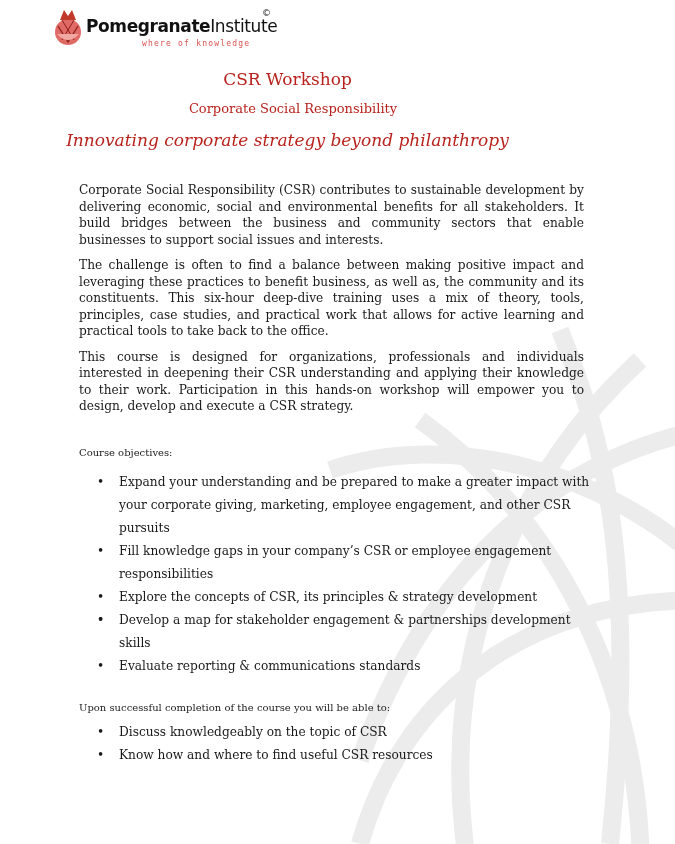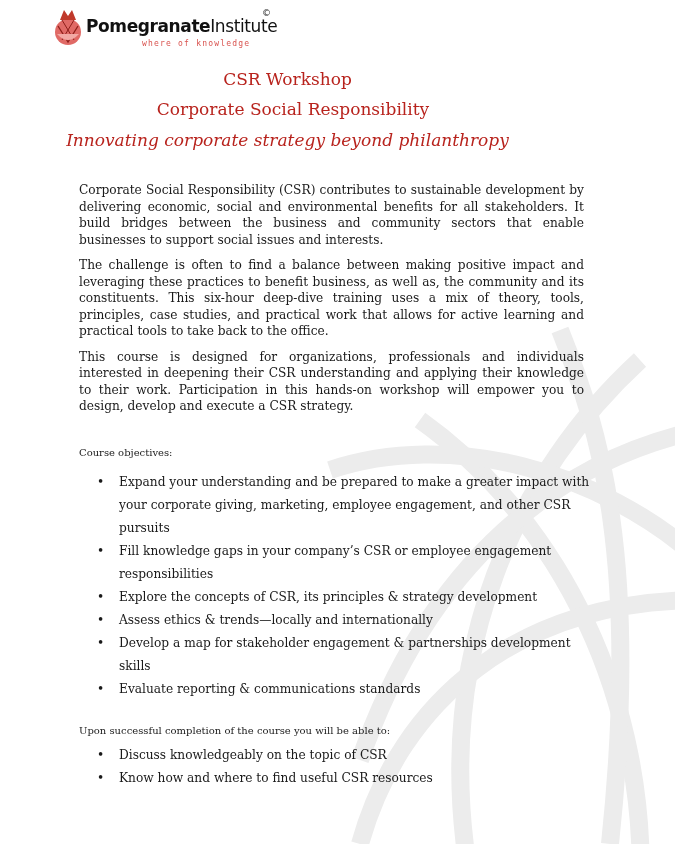--- a/index.html
+++ b/index.html
@@ -14,21 +14,21 @@
     .logo { position: absolute; left: 52px; top: 6px; height: 42px; width: 230px; }
     .logo-mark { position: absolute; left: 0; top: 0; width: 32px; height: 40px; }
     .logo-name { position: absolute; left: 34px; top: 10px; font-family: "DejaVu Sans", sans-serif; font-size: 17px; letter-spacing: -0.4px; color: #111; white-space: nowrap; }
     .logo-name b { font-weight: bold; }
     .logo-name span.thin { font-weight: normal; }
     .logo-copy { position: absolute; left: 210px; top: 2px; font-family: "DejaVu Sans", sans-serif; font-size: 9px; color: #222; }
     .logo-tag { position: absolute; left: 90px; top: 33px; font-family: "DejaVu Sans Mono", monospace; font-size: 8px; letter-spacing: 1.2px; color: #d9534f; white-space: nowrap; }
 
     .titles { position: absolute; left: 0; top: 66px; width: 575px; text-align: center; color: #b8231d; }
     .t1 { font-size: 17px; line-height: 26px; }
-    .t2 { font-size: 17px; line-height: 34px; margin-left: 11px; }
+    .t2 { font-size: 13px; line-height: 34px; margin-left: 11px; }
     .t3 { font-size: 17px; line-height: 28px; font-style: italic; }
 
     .body { position: absolute; left: 79px; top: 182px; width: 517px; font-size: 12.2px; line-height: 16.5px; }
     .body p { margin: 0 12px 9px 0; text-align: justify; }
     .heading { margin: 30px 0 10px 0; font-size: 10px; }
     ul.list { margin: 0; padding: 0 0 0 40px; list-style: none; }
     ul.list li { position: relative; line-height: 23px; }
     ul.list li .bullet { position: absolute; left: -22px; top: 0; }
     .heading2 { margin: 22px 0 4px 0; }
   </style>
@@ -69,21 +69,21 @@
   <div class="body">
     <p>Corporate Social Responsibility (CSR) contributes to sustainable development by delivering economic, social and environmental benefits for all stakeholders. It build bridges between the business and community sectors that enable businesses to support social issues and interests.</p>
     <p>The challenge is often to find a balance between making positive impact and leveraging these practices to benefit business, as well as, the community and its constituents. This six-hour deep-dive training uses a mix of theory, tools, principles, case studies, and practical work that allows for active learning and practical tools to take back to the office.</p>
     <p>This course is designed for organizations, professionals and individuals interested in deepening their CSR understanding and applying their knowledge to their work.  Participation in this hands-on workshop will empower you to design, develop and execute a CSR strategy.</p>
 
     <div class="heading">Course objectives:</div>
     <ul class="list">
       <li><span class="bullet">•</span><span>Expand your understanding and be prepared to make a greater impact with your corporate giving, marketing, employee engagement, and other CSR pursuits</span></li>
       <li><span class="bullet">•</span><span>Fill knowledge gaps in your company’s CSR or employee engagement responsibilities</span></li>
       <li><span class="bullet">•</span><span>Explore the concepts of CSR, its principles &amp; strategy development</span></li>
-      <li><span class="bullet">•</span><span>Assess ethics &amp; trends—locally and internationally</span></li>
+      <li><span class="bullet">•</span></li>
       <li><span class="bullet">•</span><span>Develop a map for stakeholder engagement &amp; partnerships development skills</span></li>
       <li><span class="bullet">•</span><span>Evaluate reporting &amp; communications standards</span></li>
     </ul>
 
     <div class="heading heading2">Upon successful completion of the course you will be able to:</div>
     <ul class="list">
       <li><span class="bullet">•</span><span>Discuss knowledgeably on the topic of CSR</span></li>
       <li><span class="bullet">•</span><span>Know how and where to find useful CSR resources</span></li>
 
     </ul>

